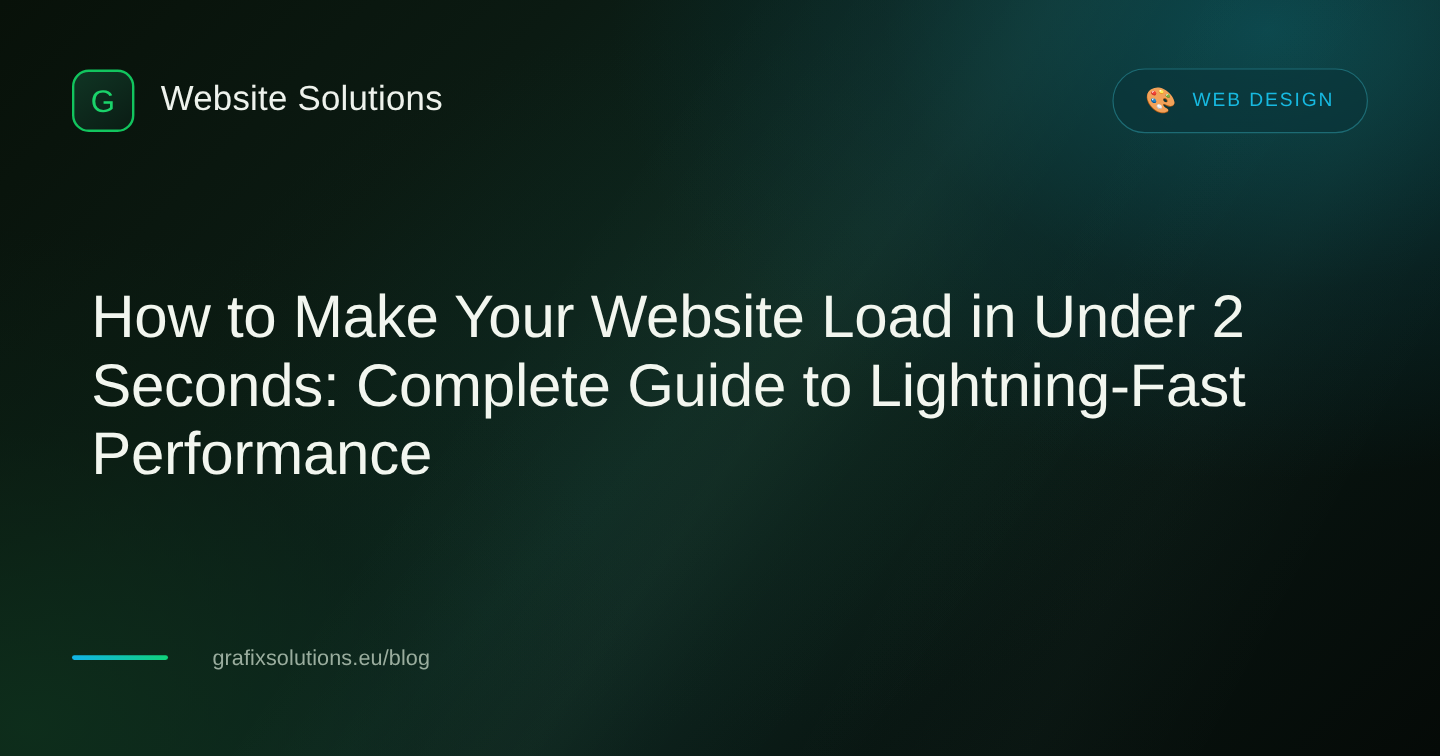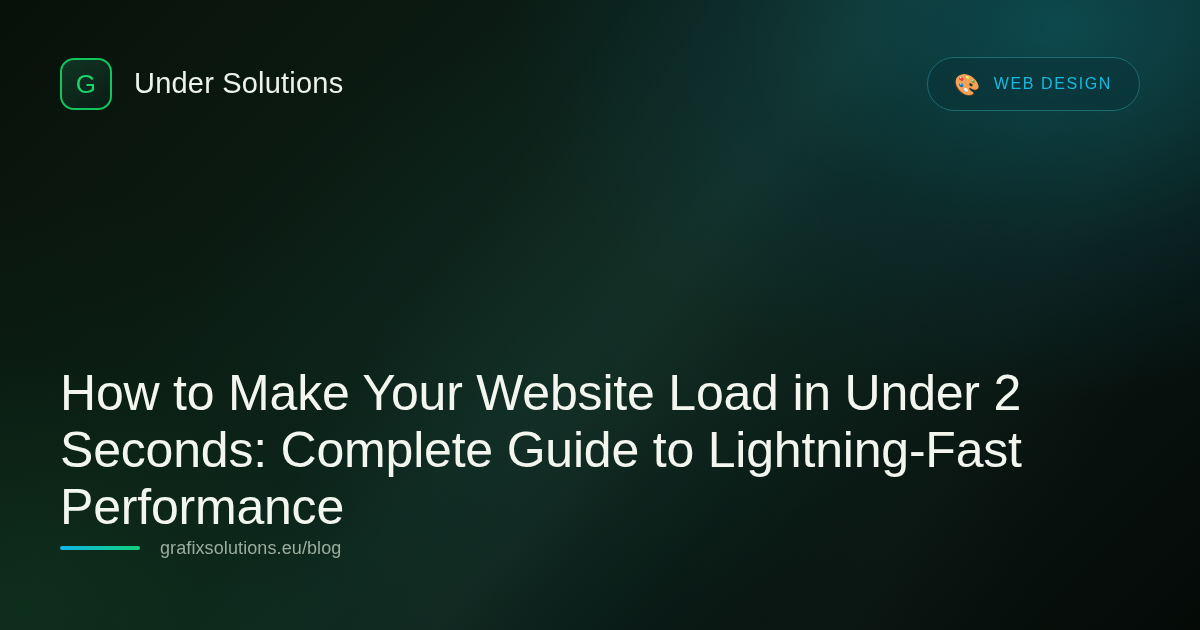--- a/index.html
+++ b/index.html
@@ -116,37 +116,38 @@
     line-height:1;
     letter-spacing:1.6px;
     color:#17b9e0;
     font-weight:400;
   }
 
   
   .title-wrap {
     flex:1 1 auto;
     display:flex;
-    align-items:flex-end;
+    align-items:center;
+    margin-left:16px;
   }
   .title {
     font-size:50px;
     line-height:57px;
     color:#f2f6ef;
     font-weight:400;
     letter-spacing:-0.2px;
     max-width:1005px;
     margin-top:-6px;
   }
 
   
   .footer {
     display:flex;
     align-items:center;
-    gap:20px;
+    gap:37px;
     flex:0 0 auto;
     height:24px;
     margin-bottom:18px;
   }
   .accent-bar {
     width:80px; height:4px;
     border-radius:2px;
     background:linear-gradient(90deg, #12b4e8 0%, #10d27a 100%);
     flex:0 0 auto;
   }
@@ -166,21 +167,21 @@
   <div class="sheen2"></div>
 
   <div class="inner">
 
     <div class="header">
 
       <div class="brand">
         <div class="logo-box">
           <span class="logo-letter">G</span>
         </div>
-        <span class="brand-name">Under Solutions</span>
+        <span class="brand-name">Website Solutions</span>
       </div>
 
       <div class="badge">
         <span class="badge-emoji">🎨</span>
         <span class="badge-label">WEB DESIGN</span>
       </div>
 
     </div>
 
     <div class="title-wrap">

